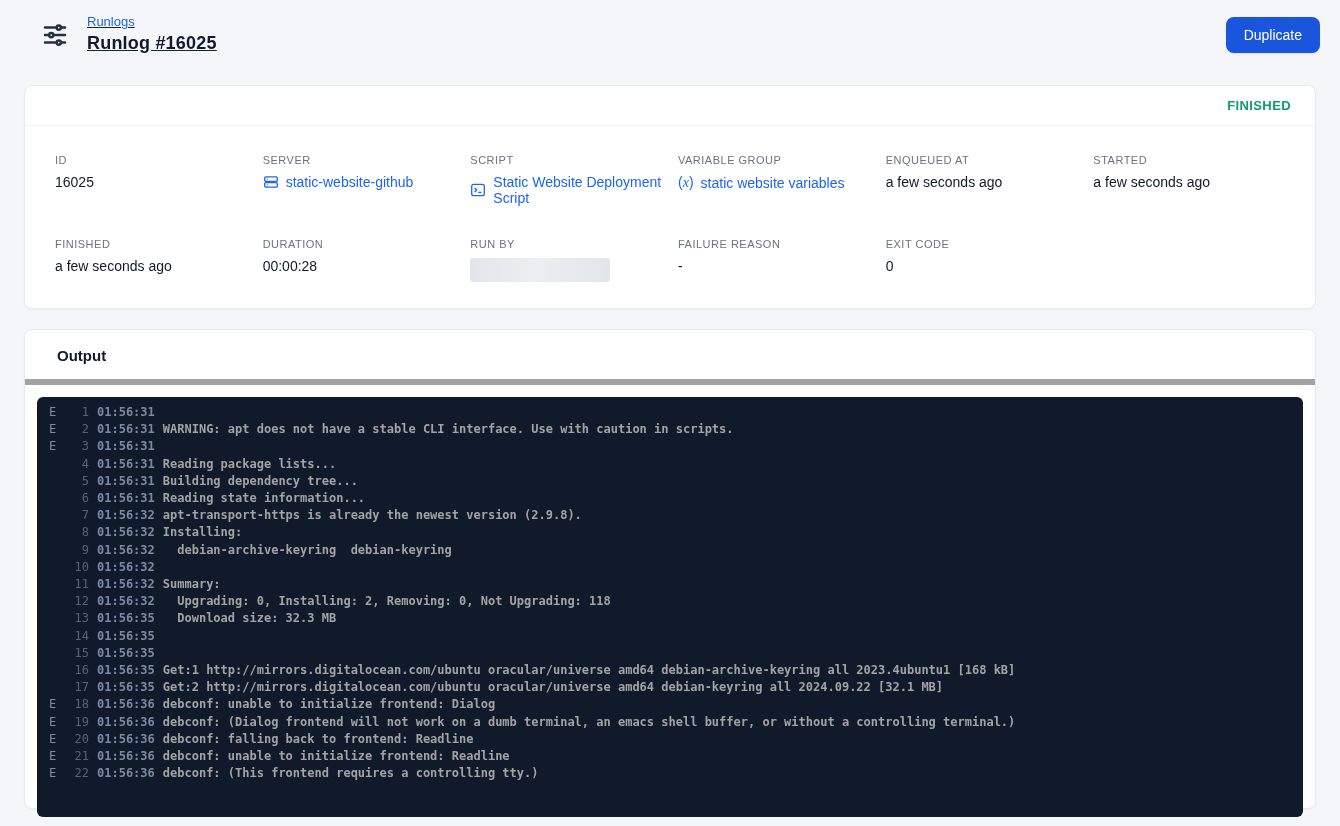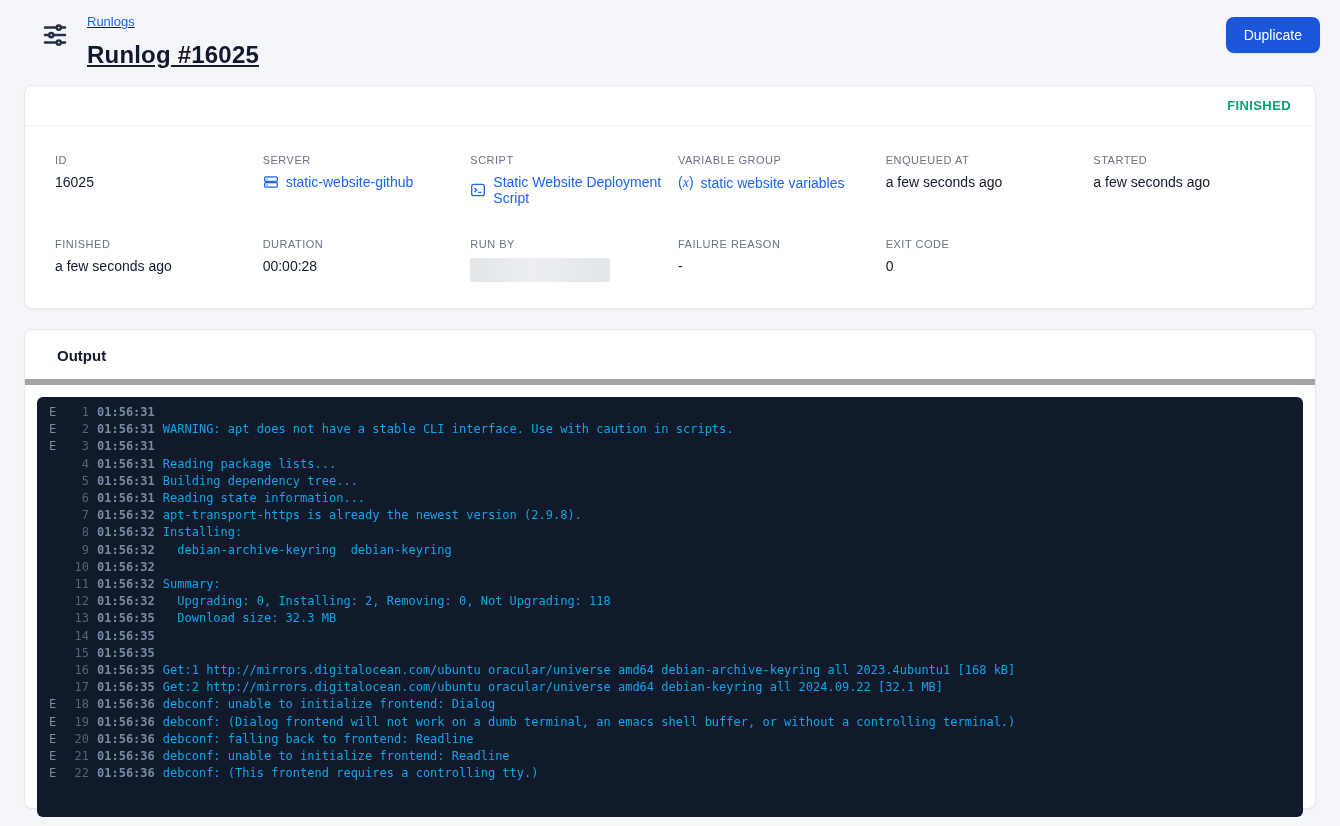--- a/index.html
+++ b/index.html
@@ -14,21 +14,21 @@
   
   .topbar {
     display:flex; justify-content:space-between; align-items:flex-start;
     padding:14px 0 0 16px; height:85px;
   }
   .topbar-left { display:flex; align-items:flex-start; gap:17px;text-decoration:underline; }
   .logo { margin-top:6px; color:#243043; }
   .breadcrumb {
     display:block; font-size:13px; color:#1c64f2; text-decoration:none; cursor:pointer;
   }
-  .page-title { font-size:24px; font-weight:700; color:#10192d; margin-top:12px; letter-spacing:.2px; }
+  .page-title { font-size:18px; font-weight:700; color:#10192d; margin-top:4px; letter-spacing:.2px; }
   .btn-primary {
     background:#1a56db; color:#fff; border:none; border-radius:8px;
     font-family:"Liberation Sans", sans-serif;
     font-size:14px; font-weight:500; padding:10px 18px; margin-top:3px; margin-right:-4px;
     cursor:pointer; box-shadow:0 1px 2px rgba(16,24,40,.1);
   }
 
   
   .card {
     background:#fff; border:1px solid #e6e9ee; border-radius:8px;
@@ -68,21 +68,21 @@
   .terminal {
     margin:12px; background:#101a2b; border-radius:6px;
     padding:7px 10px 12px 12px;
     font-family:"DejaVu Sans Mono", monospace; font-size:12px; line-height:17.2px;
     overflow:hidden; height:420px;
   }
   .term-line { display:flex; white-space:pre; }
   .t-err  { width:13px; color:#7e8aa0; flex:none; }
   .t-num  { width:27px; text-align:right; color:#55637a; flex:none; }
   .t-time { color:#7b8aa3; font-weight:700; margin-left:8px; flex:none; }
-  .t-text { color:#0ea5e9; font-weight:400; margin-left:8px; }
+  .t-text { color:#a3a3a3; font-weight:700; margin-left:8px; }
 </style>
 </head>
 <body>
 
 <div class="page">
 
   <header class="topbar">
     <div class="topbar-left">
       <span class="logo">
         <svg width="30" height="30" viewBox="0 0 24 24" fill="none" stroke="currentColor" stroke-width="2" stroke-linecap="round">

